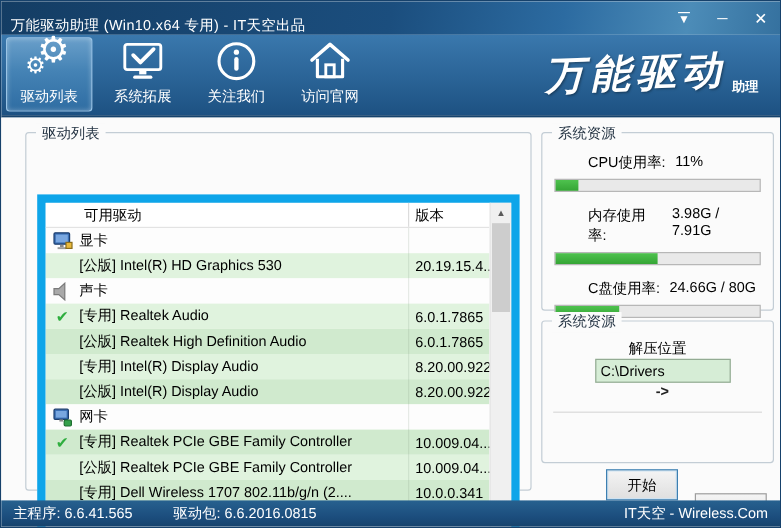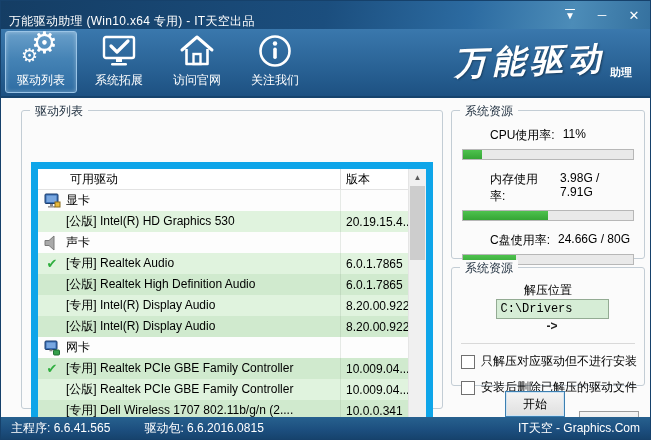--- a/index.html
+++ b/index.html
@@ -70,21 +70,21 @@
   .stat{margin-bottom:11px;}
   .stat-line{display:flex;margin-left:28px;}
   .stat-label{margin-right:8px;}
   .pbar{margin-top:5px;height:9px;border:1px solid #b7b7b7;background:#e9e9e9;}
   .pfill{height:100%;background:linear-gradient(180deg,#4ec24e,#35a535);}
 
   .group-other{left:450px;top:169px;width:192px;height:117px;}
   .other-inner{padding:14px 9px 0 9px;}
   .extract-row{display:flex;align-items:center;flex-direction:column;}
   .extract-input{width:103px;height:18px;border:1px solid #93ab93;background:#d6edd6;padding:0 4px;font-size:12px;
-    font-family:Liberation Mono, monospace;margin-left:8px;}
+    font-family:Liberation Sans, sans-serif;margin-left:8px;}
   .browse{margin-left:8px;cursor:pointer;color:#222;font-weight:bold;}
   .hsep{border-top:1px solid #d9d9d9;margin:10px 0 9px 0;}
   .cbrow{display:flex;align-items:center;margin-bottom:9px;cursor:pointer;}
   .cbbox{width:12px;height:12px;border:1px solid #707070;background:#fff;margin-right:6px;flex:none;}
   .cblabel{white-space:nowrap;}
 
   .actions{position:absolute;right:11px;top:293px;display:flex;gap:14px;}
   .btn{width:58px;height:24px;display:flex;align-items:center;justify-content:center;cursor:pointer;
     background:linear-gradient(180deg,#f4f4f4,#dfdfdf);font-size:12px;}
   .btn-start{border:1px solid #3c7fb1;box-shadow:0 0 0 1px #cfe3f2 inset;}
@@ -132,38 +132,38 @@
           <path d="M10 12 L16 18 L27 7" fill="none" stroke="#fff" stroke-width="3.2" stroke-linecap="round" stroke-linejoin="round"></path>
           <rect x="15" y="24" width="6" height="4" fill="#fff"></rect>
           <rect x="10" y="29" width="16" height="2.6" rx="1.3" fill="#fff"></rect>
         </svg>
       </div>
       <div class="tool-label">系统拓展</div>
     </div>
 
     <div class="tool-btn">
       <div class="tool-icon">
+        <svg width="36" height="36" viewBox="0 0 36 36">
+          <circle cx="18" cy="18" r="14.5" fill="none" stroke="#fff" stroke-width="2.6"></circle>
+          <circle cx="18" cy="10.5" r="2.2" fill="#fff"></circle>
+          <rect x="16.2" y="14.5" width="3.6" height="11.5" rx="1.8" fill="#fff"></rect>
+        </svg>
+      </div>
+      <div class="tool-label">关注我们</div>
+    </div>
+
+    <div class="tool-btn">
+      <div class="tool-icon">
         <svg width="38" height="36" viewBox="0 0 38 36">
           <path d="M4 17 L19 4 L34 17" fill="none" stroke="#fff" stroke-width="3" stroke-linecap="round" stroke-linejoin="round"></path>
           <path d="M8.5 16 V31 H29.5 V16" fill="none" stroke="#fff" stroke-width="2.6" stroke-linejoin="round"></path>
           <rect x="15.5" y="21" width="7" height="10" fill="none" stroke="#fff" stroke-width="2.4"></rect>
         </svg>
       </div>
       <div class="tool-label">访问官网</div>
-    </div>
-
-    <div class="tool-btn">
-      <div class="tool-icon">
-        <svg width="36" height="36" viewBox="0 0 36 36">
-          <circle cx="18" cy="18" r="14.5" fill="none" stroke="#fff" stroke-width="2.6"></circle>
-          <circle cx="18" cy="10.5" r="2.2" fill="#fff"></circle>
-          <rect x="16.2" y="14.5" width="3.6" height="11.5" rx="1.8" fill="#fff"></rect>
-        </svg>
-      </div>
-      <div class="tool-label">关注我们</div>
     </div>
 
     <div class="logo">
       <span class="logo-main">万能驱动</span>
       <span class="logo-sub">助理</span>
     </div>
   </div>
 
   <div class="main">
 
@@ -300,41 +300,31 @@
 
     <div class="groupbox group-other">
       <span class="gtitle">系统资源</span>
       <div class="other-inner">
         <div class="extract-row">
           <span>解压位置</span>
           <input class="extract-input" type="text" value="C:\Drivers" style="">
           <span class="browse">-&gt;</span>
         </div>
         <div class="hsep"></div>
-        <div id="checkboxes">
-            <div class="cbrow">
-              <span class="cbbox"></span>
-              <span class="cblabel">只解压对应驱动但不进行安装</span>
-            </div>
-            <div class="cbrow">
-              <span class="cbbox"></span>
-              <span class="cblabel">安装后删除已解压的驱动文件</span>
-            </div>
-          </div>
       </div>
     </div>
 
     <div class="actions">
       <div class="btn btn-start">开始</div>
       <div class="btn btn-exit">退出</div>
     </div>
 
   </div>
 
   <div class="statusbar">
     <div class="sb-left">
       <span>主程序: 6.6.41.565</span>
       <span>驱动包: 6.6.2016.0815</span>
     </div>
-    <span class="sb-site">IT天空 - Graphics.Com</span>
+    <span class="sb-site">IT天空 - Wireless.Com</span>
   </div>
 
 </div>
 
 </body></html>

